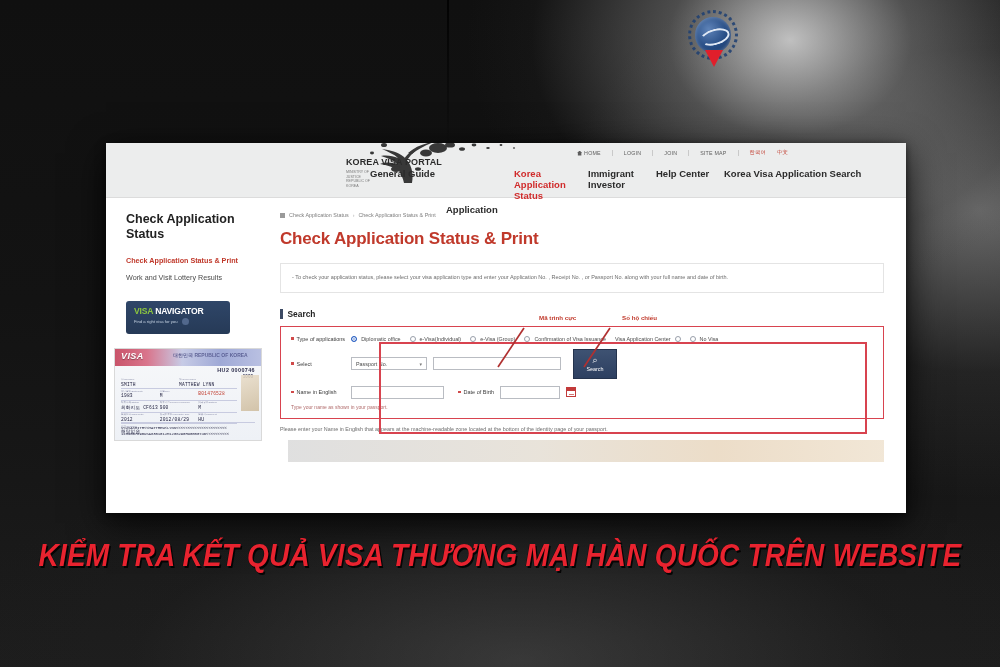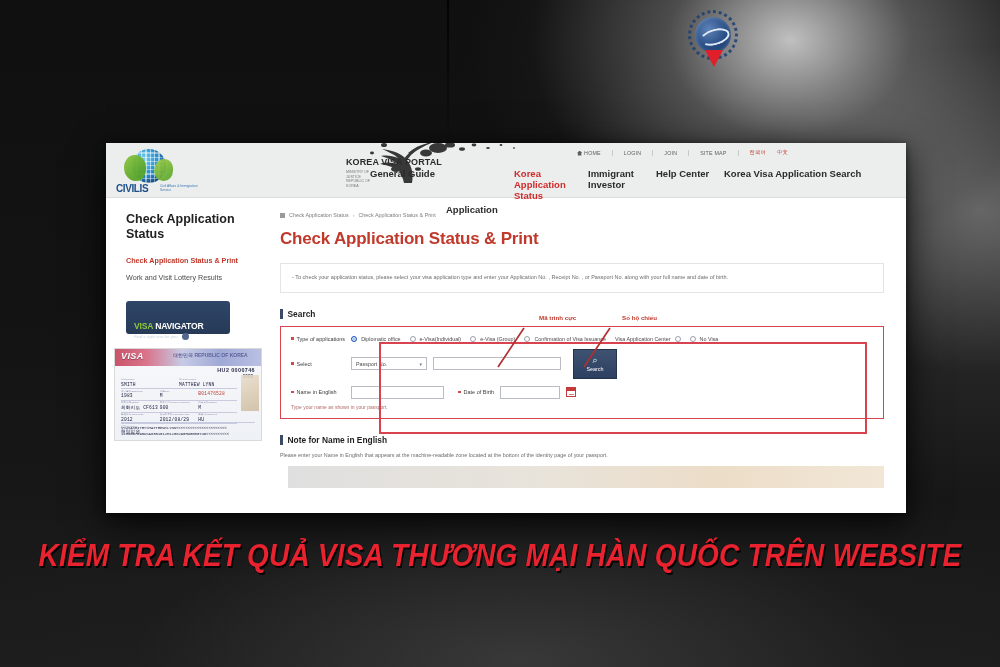--- a/index.html
+++ b/index.html
@@ -103,21 +103,21 @@
   
   #site-body { display: flex; height: 315px; background: #fff; }
   #aside { width: 160px; padding: 14px 10px 0 20px; }
   #aside h2 { font-size: 12.5px; font-weight: 700; color: #222; line-height: 1.22; }
   #aside-menu { margin-top: 13px; }
   .aside-link { font-size: 7.2px; line-height: 1.45; color: #4a4a4a; margin-bottom: 7px; }
   .aside-link.active { color: #c0392b; font-weight: 700; }
   #visa-navigator {
     margin-top: 18px; width: 104px; height: 33px; border-radius: 3px;
     background: linear-gradient(180deg,#2f4668 0%, #263a57 100%);
-    padding: 20px 0 0 8px; color:#fff;
+    padding: 5px 0 0 8px; color:#fff;
   }
   #vn-top { font-size: 8.6px; font-weight: 700; letter-spacing:-.2px; }
   #vn-top .vn-green { color: #8cc63f; }
   #vn-bottom { display:flex; align-items:center; gap:4px; margin-top:2px; font-size:4.2px; color:#c5d2e2; }
   .vn-dot { width:7px; height:7px; border-radius:50%; background:#4c6casdf; background:#52688c; display:inline-block; }
   
   #visa-sample {
     margin-top: 14px; margin-left: -12px; width: 148px; height: 93px;
     border: 1px solid #d9d9d9; background: linear-gradient(180deg,#f7f8fa 0%, #eef1f6 100%);
     position: relative; overflow: hidden; font-size: 3.2px; color:#2b2b4a;
@@ -229,25 +229,20 @@
         <span class="u-item">LOGIN</span>
         <span class="u-sep"></span>
         <span class="u-item">JOIN</span>
         <span class="u-sep"></span>
         <span class="u-item">SITE MAP</span>
         <span class="u-sep"></span>
         <span class="u-item u-kr">한국어</span>
         <span class="u-item u-cn">中文</span>
       </div>
 
-      <div id="logo">
-        <div class="globe"></div>
-        <div class="logo-word">CIVILIS</div>
-        <div class="logo-sub">Civil Affairs &amp; Immigration Service</div>
-      </div>
 
       <div id="portal-title">KOREA VISA PORTAL</div>
       <div id="portal-sub">MINISTRY OF JUSTICE REPUBLIC OF KOREA</div>
 
       <svg id="tree" viewBox="0 0 200 44">
         <g fill="#2b2b2b">
           <path d="M74 44 C76 33 73 24 66 18 C60 13 52 11 44 10 C50 13 56 15 60 19 C55 17 49 16 43 17 C49 19 55 21 59 25 C53 23 47 23 42 25 C49 26 56 28 61 32 C63 35 65 39 66 44 Z"></path>
           <path d="M66 20 C70 14 76 9 84 7 C78 11 73 15 70 20 Z"></path>
           <path d="M70 14 C77 8 86 4 96 3 C88 6 80 10 74 15 Z"></path>
           <ellipse cx="100" cy="9" rx="9" ry="5"></ellipse>
@@ -450,24 +445,20 @@
               <i class="f-bullet"></i>
               <span>Date of Birth</span>
             </span>
             <input class="txt" id="txt-dob" value="" style="">
             <i class="cal-ico"></i>
           </div>
 
           <div class="hint">Type your name as shown in your passport.</div>
         </div>
 
-        <div class="sec-head">
-          <span class="sec-bar"></span>
-          <span class="sec-title">Note for Name in English</span>
-        </div>
         <div id="note-body">Please enter your Name in English that appears at the machine-readable zone located at the bottom of the identity page of your passport.</div>
         <div id="note-strip"></div>
       </section>
     </div>
 
     <svg id="annots" viewBox="0 0 800 370">
 
       <rect x="274" y="200" width="486" height="90" fill="none" stroke="#d8434f" stroke-width="2"></rect>
 
       <line x1="418" y1="185" x2="392" y2="224" stroke="#b03030" stroke-width="1.7"></line>

